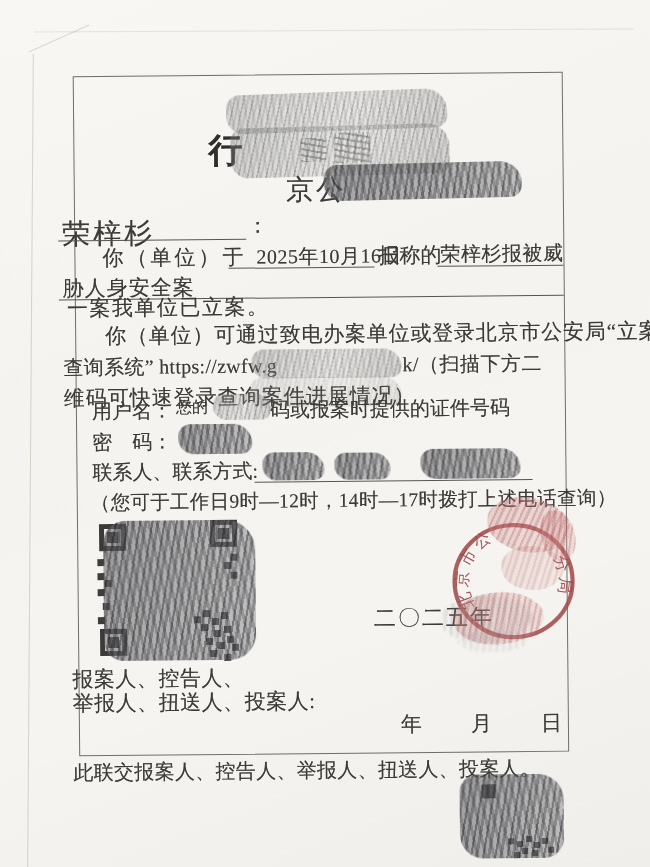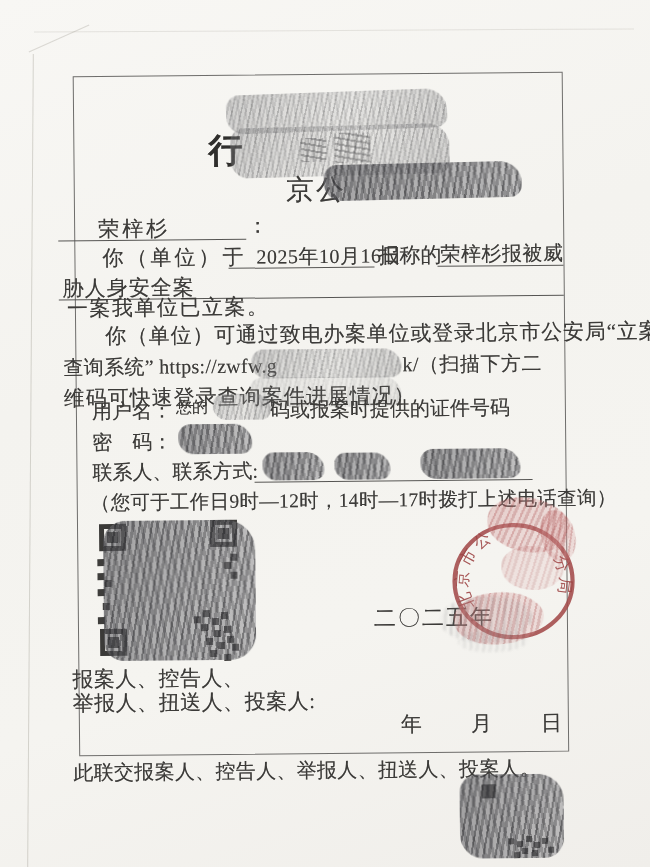--- a/index.html
+++ b/index.html
@@ -89,21 +89,21 @@
 
     <div class="scr" style="left:229px;top:92px;width:221px;height:39px;transform:rotate(-1.5deg);"></div>
     <span class="t" style="left:211px;top:127px;font-size:34px;font-weight:600;color:#2f2e2c;">行</span>
     <div class="ghost" style="left:303px;top:138px;width:26px;height:24px;"></div>
     <div class="ghost" style="left:337px;top:133px;width:36px;height:30px;"></div>
     <div class="scr" style="left:233px;top:126px;width:219px;height:50px;transform:rotate(-1deg);"></div>
 
     <span class="t" style="left:288px;top:171px;font-size:28px;letter-spacing:2px;">京公</span>
     <div class="scr dark" style="left:326px;top:164px;width:198px;height:36px;transform:rotate(-.8deg);"></div>
 
-    <span class="t" style="left:64px;top:213px;font-size:21px;letter-spacing:3px;margin-left:36px;">荣梓杉</span>
+    <span class="t" style="left:64px;top:213px;font-size:28px;letter-spacing:3px;">荣梓杉</span>
     <div class="ul" style="left:60px;top:238px;width:188px;"></div>
     <span class="t" style="left:249px;top:211px;font-size:21px;">：</span>
 
     <span class="t" style="left:104px;top:242px;font-size:21px;letter-spacing:3px;">你（单位）于</span>
     <span class="t" style="left:258px;top:243px;font-size:20px;letter-spacing:.5px;">2025年10月16日</span>
     <div class="ul" style="left:230px;top:267px;width:146px;"></div>
     <span class="t" style="left:380px;top:242px;font-size:21px;">报称的</span>
     <span class="t" style="left:442px;top:242px;font-size:20px;letter-spacing:.5px;">荣梓杉报被威</span>
     <div class="ul" style="left:439px;top:267px;width:126px;"></div>
     <span class="t" style="left:64px;top:272px;font-size:21px;letter-spacing:1px;">胁人身安全案</span>

